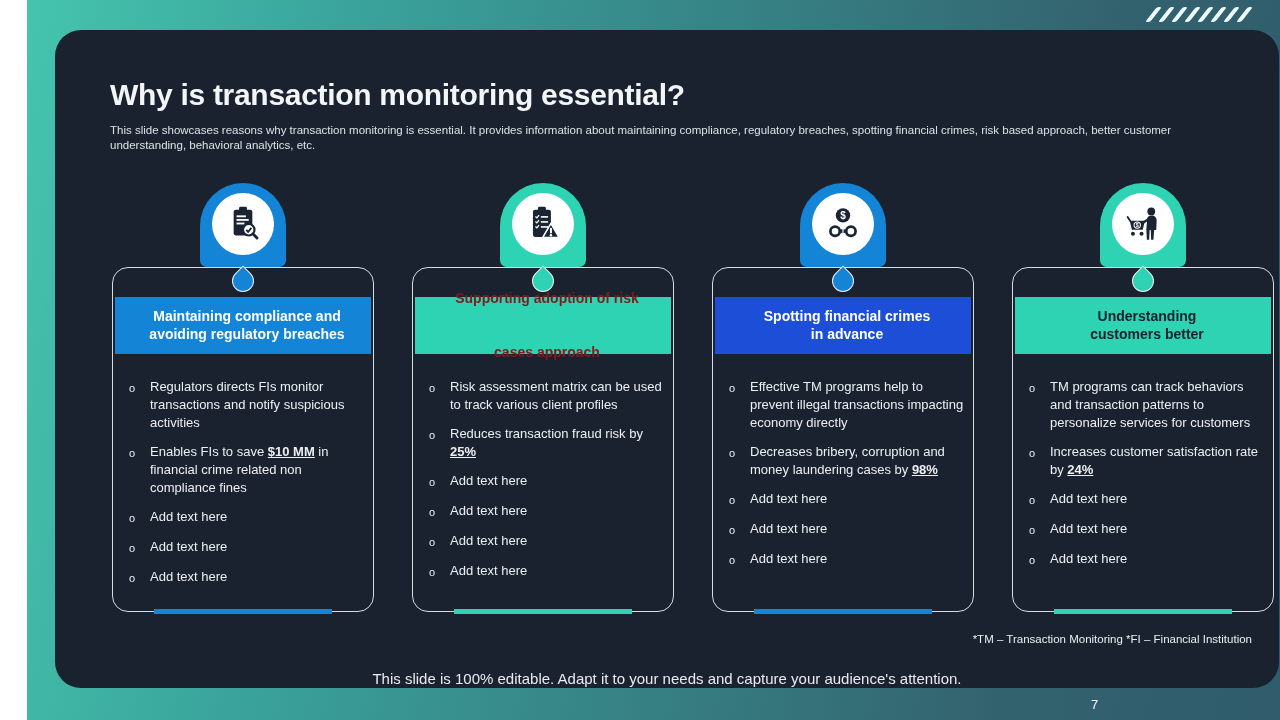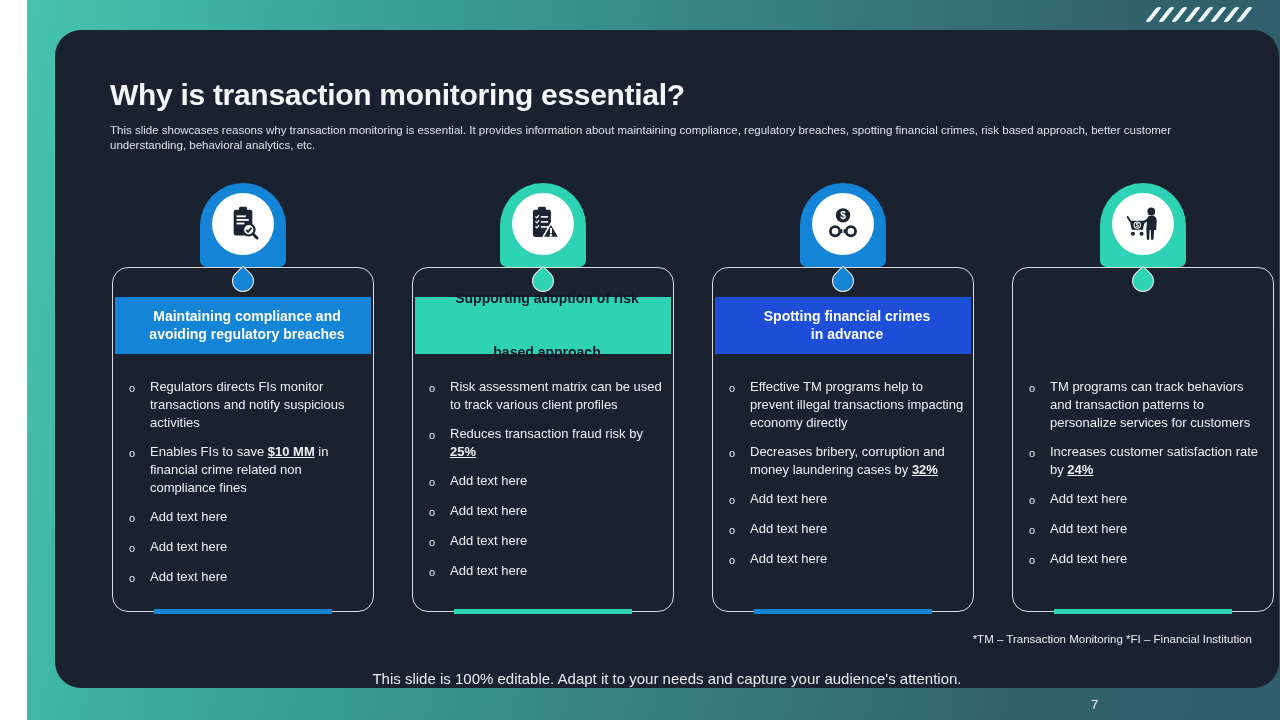--- a/index.html
+++ b/index.html
@@ -110,23 +110,23 @@
                 <path d="M21.5 35.5 l2 2 l3-3.8" fill="none" stroke="#fff" stroke-width="1.7"></path>
                 <rect x="29" y="35" width="10" height="2.2" fill="#fff"></rect>
                 <path d="M43 31 L54.5 51 H31.5 Z" fill="#1b2433" stroke="#fff" stroke-width="2.2" stroke-linejoin="round"></path>
                 <rect x="41.7" y="37.5" width="2.7" height="7.5" fill="#fff"></rect>
                 <circle cx="43" cy="47.6" r="1.7" fill="#fff"></circle>
               </svg>
             </div>
           </div>
           <div class="card">
             <div class="droplet" style="background: rgb(45, 211, 179);"></div>
-            <div class="card-header" style="background: rgb(45, 211, 179); color: #0f172a; gap: 36px;">
+            <div class="card-header" style="background: rgb(45, 211, 179); color: #7f1d1d; gap: 36px;">
               <div>Supporting adoption of risk</div>
-              <div>based approach</div>
+              <div>cases approach</div>
             </div>
             <div class="card-body">
               <div class="bullet">
                 <span class="o">o</span>
                 <span><span>Risk assessment matrix can be used to track various client profiles</span></span>
               </div>
               <div class="bullet">
                 <span class="o">o</span>
                 <span><span>Reduces transaction fraud risk by </span><b>25%</b></span>
               </div>
@@ -169,21 +169,21 @@
               <div>Spotting financial crimes</div>
               <div>in advance</div>
             </div>
             <div class="card-body">
               <div class="bullet">
                 <span class="o">o</span>
                 <span><span>Effective TM programs help to prevent illegal transactions impacting economy directly</span></span>
               </div>
               <div class="bullet">
                 <span class="o">o</span>
-                <span><span>Decreases bribery, corruption and money laundering cases by </span><b>32%</b></span>
+                <span><span>Decreases bribery, corruption and money laundering cases by </span><b>98%</b></span>
               </div>
               <div class="bullet">
                 <span class="o">o</span>
                 <span><span>Add text here</span></span>
               </div>
               <div class="bullet">
                 <span class="o">o</span>
                 <span><span>Add text here</span></span>
               </div>
               <div class="bullet">
@@ -205,20 +205,24 @@
                 <path d="M14 27.5 l-3.4-5.2" stroke="#1b2433" stroke-width="2.6" stroke-linecap="round"></path>
                 <circle cx="18" cy="45.5" r="2.8" fill="#1b2433"></circle>
                 <circle cx="30" cy="45.5" r="2.8" fill="#1b2433"></circle>
                 <circle cx="24" cy="33.5" r="4.4" fill="#1b2433" stroke="#fff" stroke-width="1.5"></circle>
                 <text x="24" y="36.3" text-anchor="middle" font-size="7.5" font-weight="bold" fill="#fff" font-family="Liberation Sans, sans-serif">$</text>
               </svg>
             </div>
           </div>
           <div class="card">
             <div class="droplet" style="background: rgb(45, 211, 179);"></div>
+            <div class="card-header" style="background: rgb(45, 211, 179); color: rgb(18, 32, 46);">
+              <div>Understanding</div>
+              <div>customers better</div>
+            </div>
             <div class="card-body">
               <div class="bullet">
                 <span class="o">o</span>
                 <span><span>TM programs can track behaviors and transaction patterns to personalize services for customers</span></span>
               </div>
               <div class="bullet">
                 <span class="o">o</span>
                 <span><span>Increases customer satisfaction rate by </span><b>24%</b></span>
               </div>
               <div class="bullet">

